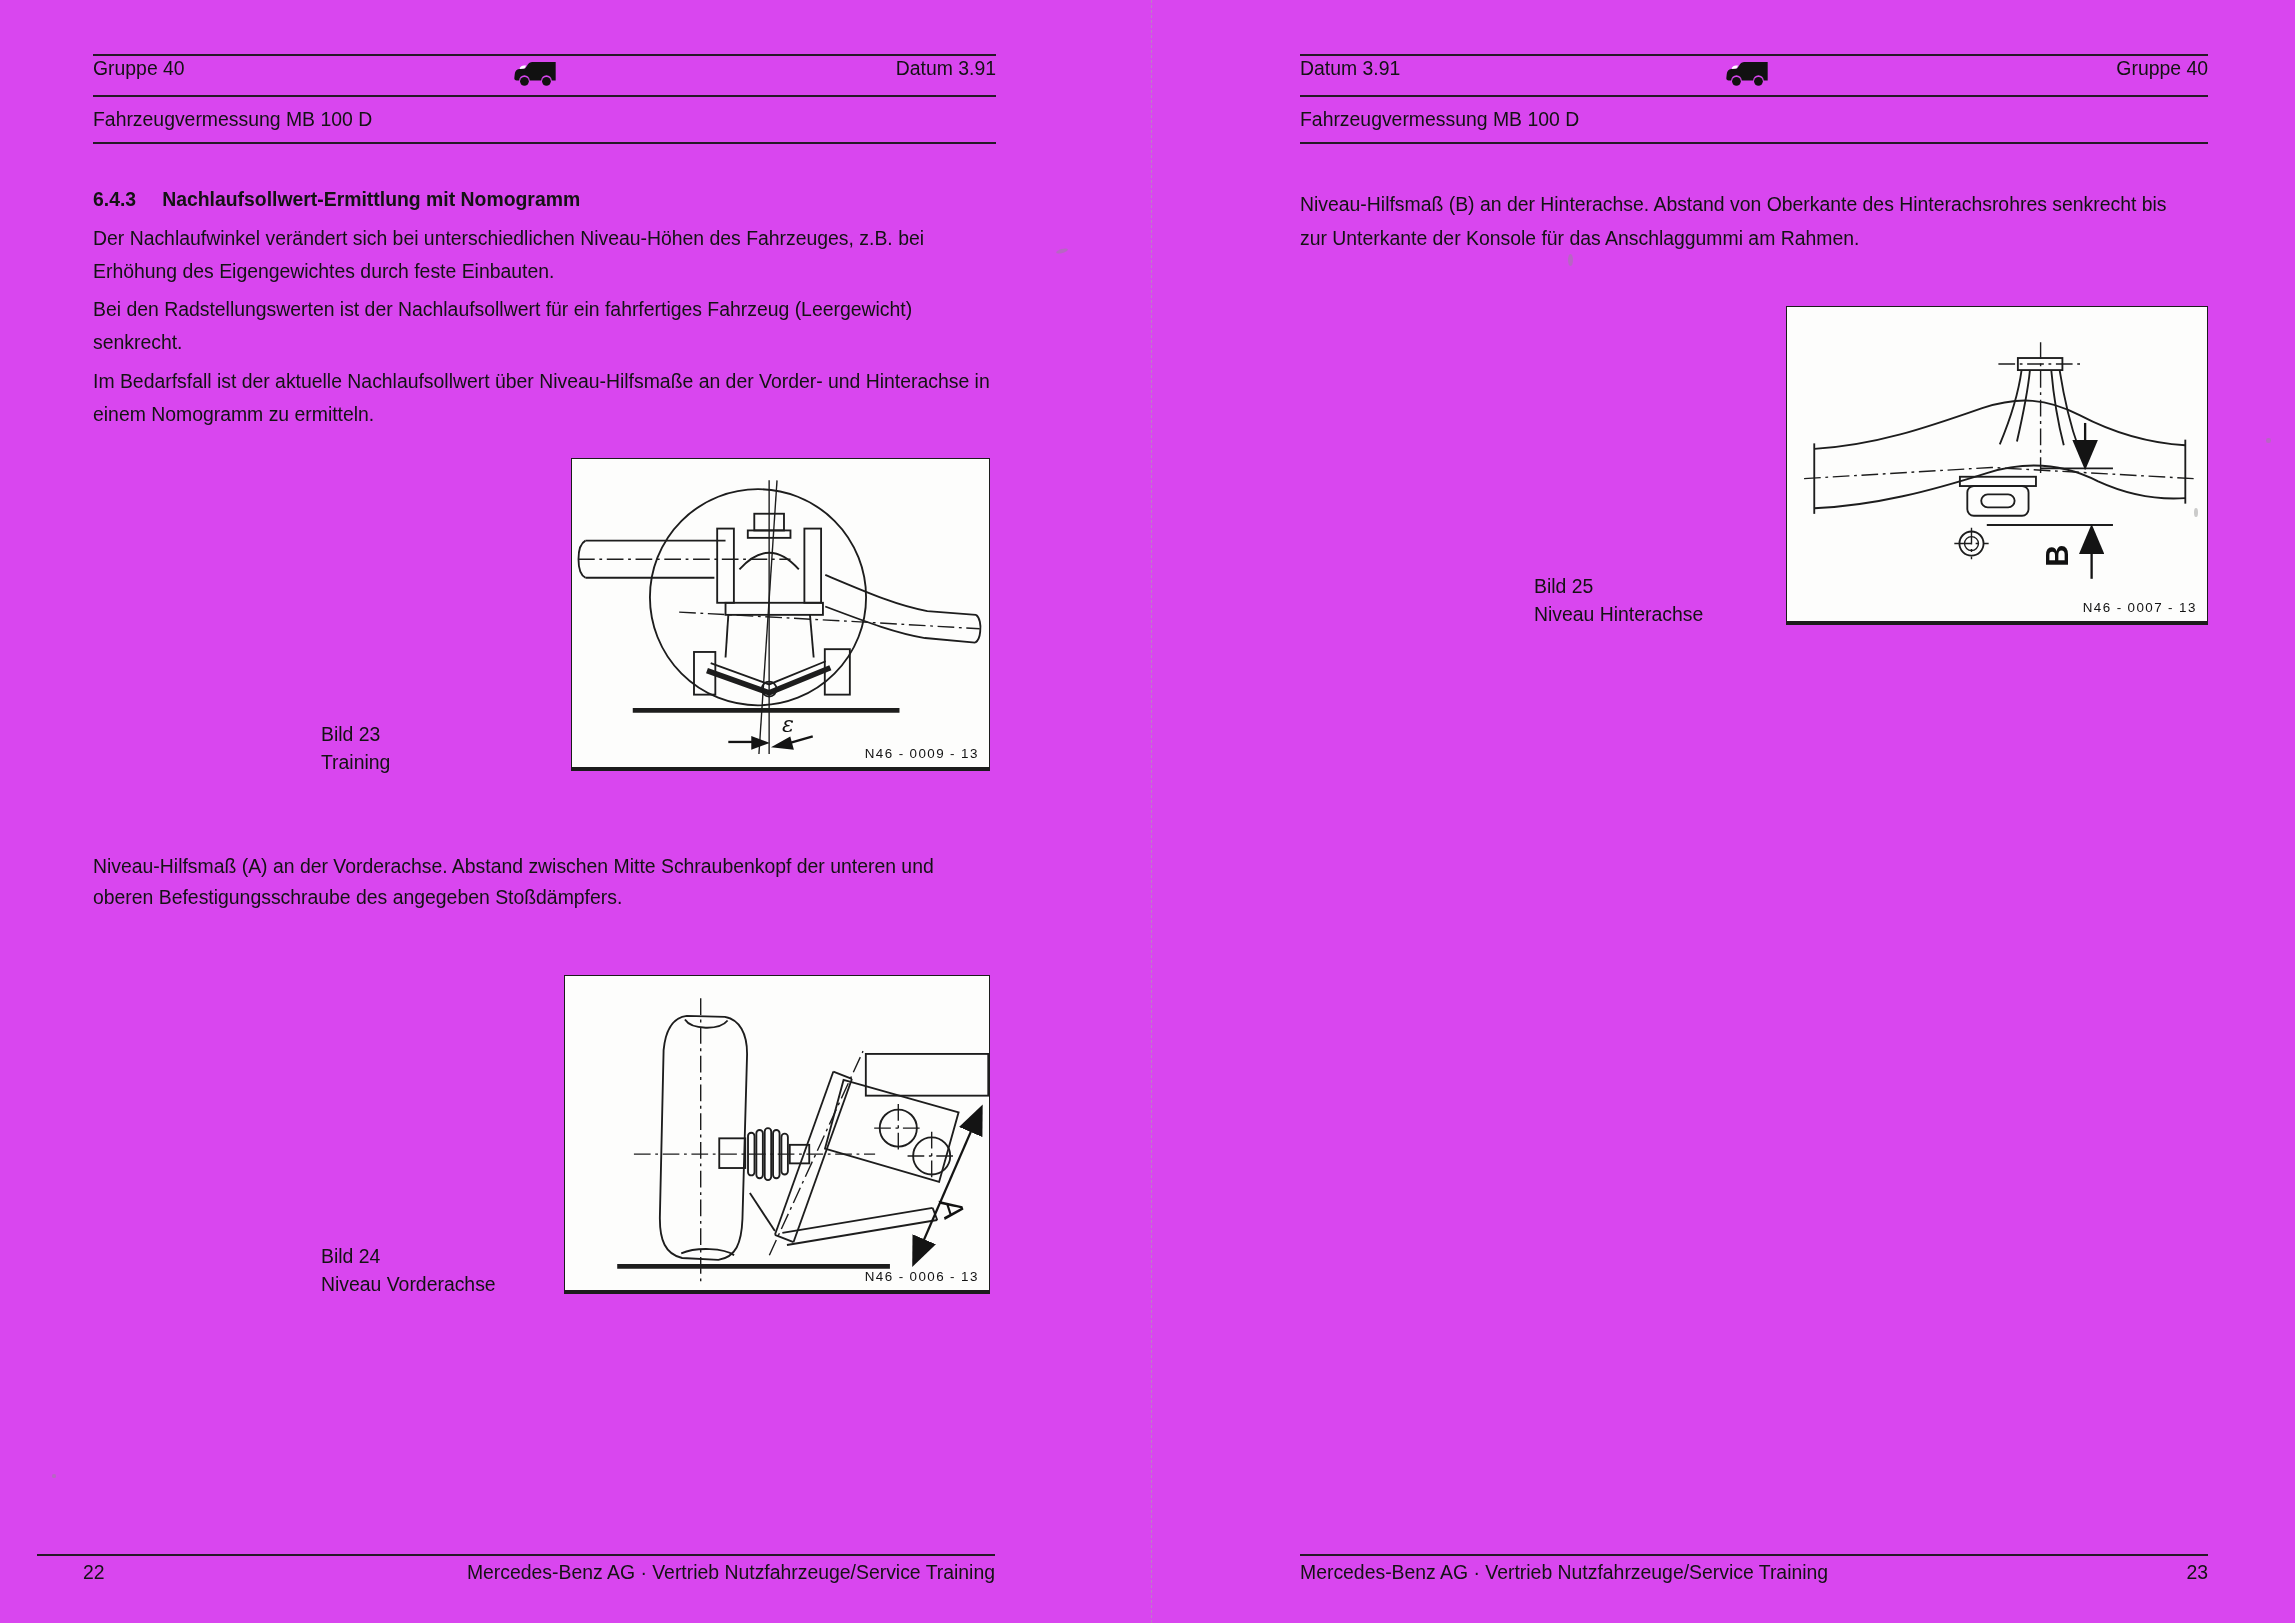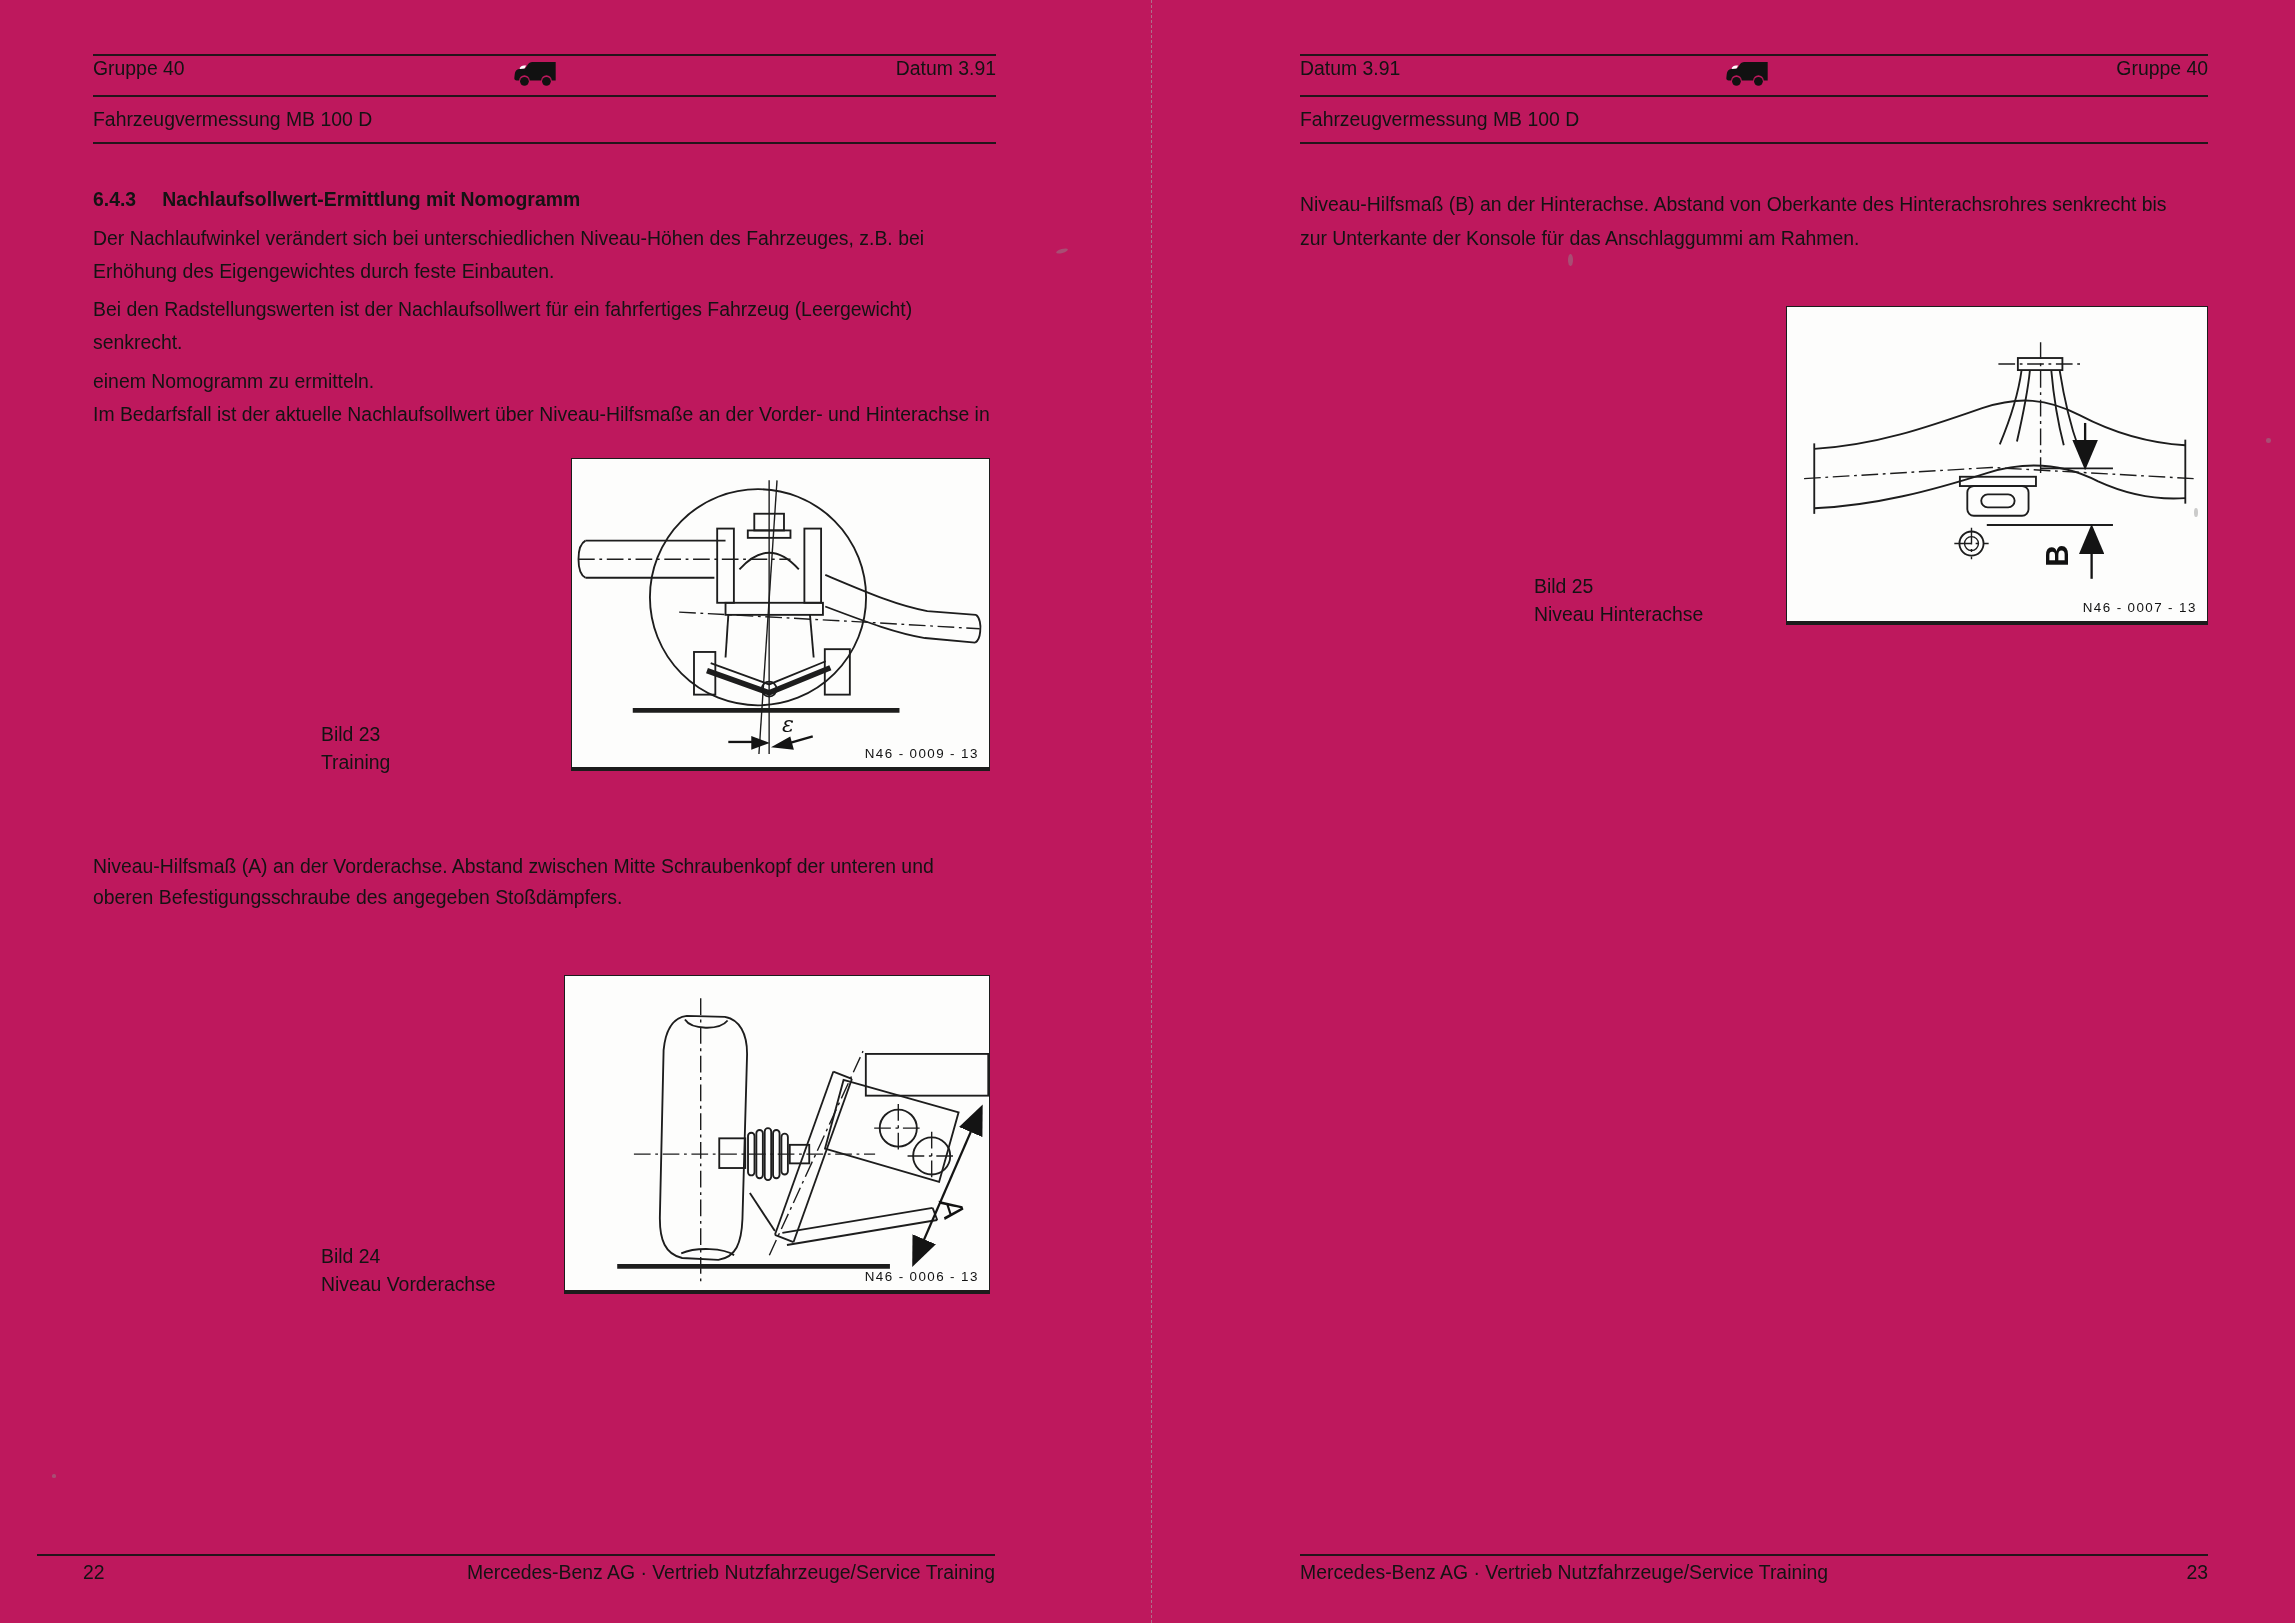--- a/index.html
+++ b/index.html
@@ -1,16 +1,16 @@
 <!DOCTYPE html>
 <html style="font-size:7.4px"><head>
 <meta charset="utf-8">
 <style>
   html,body{margin:0;padding:0;background:#e9e9e7;}
-  .canvas{position:relative;width:2295px;height:1623px;background:#be185d;
+  .canvas{position:relative;width:2295px;height:1623px;background:#d946ef;
           font-family:"Liberation Sans",sans-serif;color:#131313;overflow:hidden;}
   .rule{position:absolute;height:1.9px;background:#161616;opacity:.92;}
   .hdr-row{position:absolute;display:flex;justify-content:space-between;font-size:19.4px;}
   .subtitle{position:absolute;font-size:19.4px;}
   .textblock{position:absolute;font-size:19.4px;line-height:33px;}
   .textblock .para{margin-top:5.6px;}
   .line{white-space:nowrap;}
   .heading{font-weight:bold;}
   .heading .num{display:inline-block;margin-right:26px;}
   .note{position:absolute;font-size:19.4px;line-height:30.5px;}
@@ -62,22 +62,22 @@
     </div>
     <div class="para">
       <div class="line">Der Nachlaufwinkel verändert sich bei unterschiedlichen Niveau-Höhen des Fahrzeuges, z.B. bei</div>
       <div class="line">Erhöhung des Eigengewichtes durch feste Einbauten.</div>
     </div>
     <div class="para">
       <div class="line">Bei den Radstellungswerten ist der Nachlaufsollwert für ein fahrfertiges Fahrzeug (Leergewicht)</div>
       <div class="line">senkrecht.</div>
     </div>
     <div class="para">
+      <div class="line">Im Bedarfsfall ist der aktuelle Nachlaufsollwert über Niveau-Hilfsmaße an der Vorder- und Hinterachse in</div>
       <div class="line">einem Nomogramm zu ermitteln.</div>
-      <div class="line">Im Bedarfsfall ist der aktuelle Nachlaufsollwert über Niveau-Hilfsmaße an der Vorder- und Hinterachse in</div>
     </div>
   </div>
 
   <div class="figure" style="left:571px;top:458px;width:419px;height:313px;">
     <svg viewBox="0 0 897 664">
       <g stroke="#1d1d1d" fill="none" stroke-width="4">
         <circle cx="400" cy="298" r="233"></circle>
         <line x1="130" y1="542" x2="705" y2="542" stroke-width="10"></line>
         <path d="M28 176 H330"></path>
         <path d="M28 256 H306"></path>

